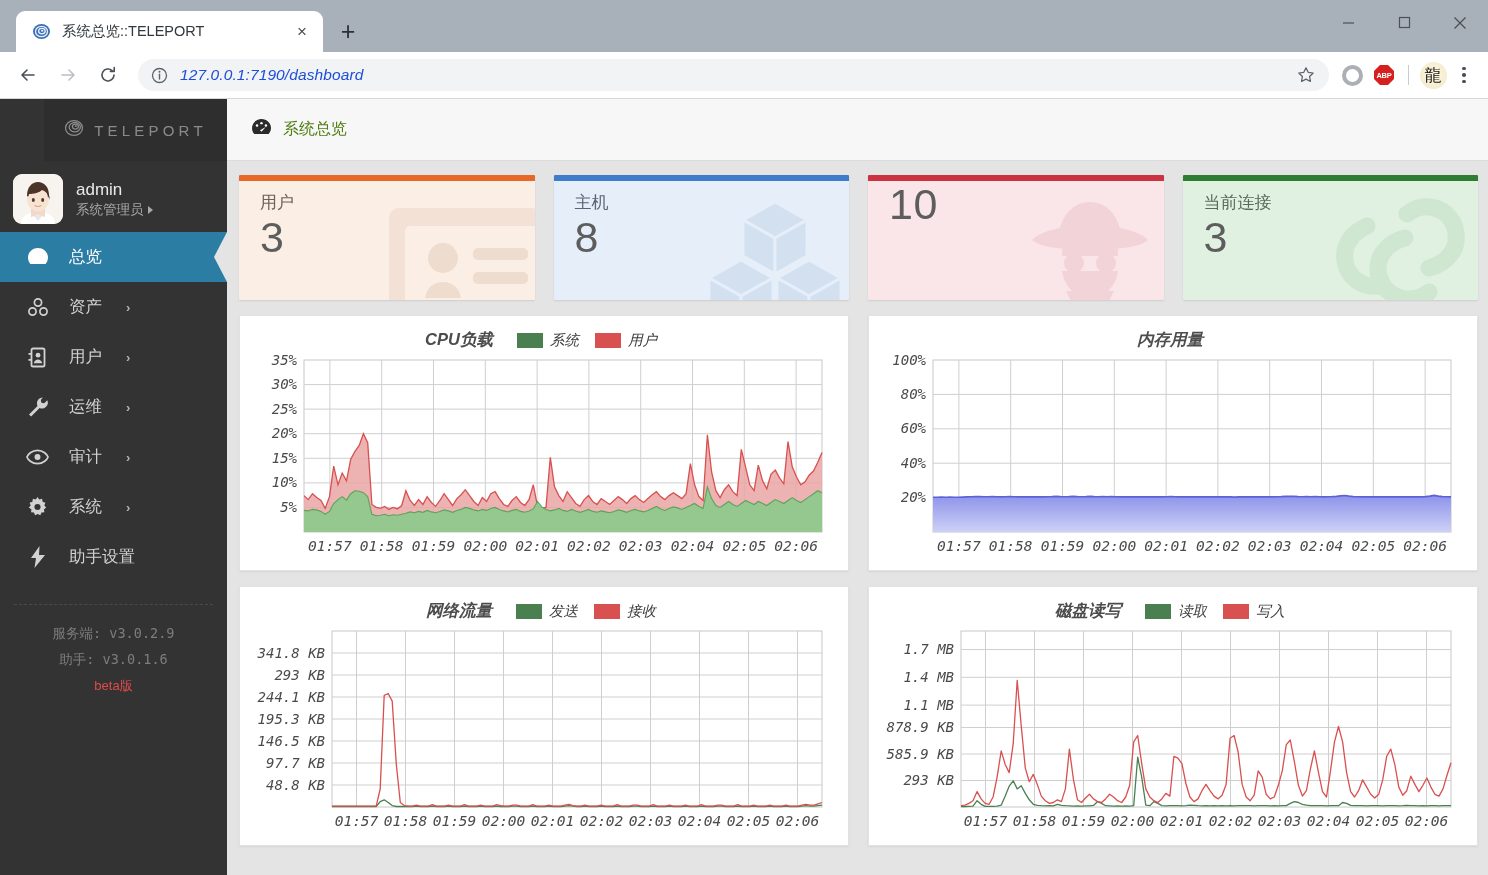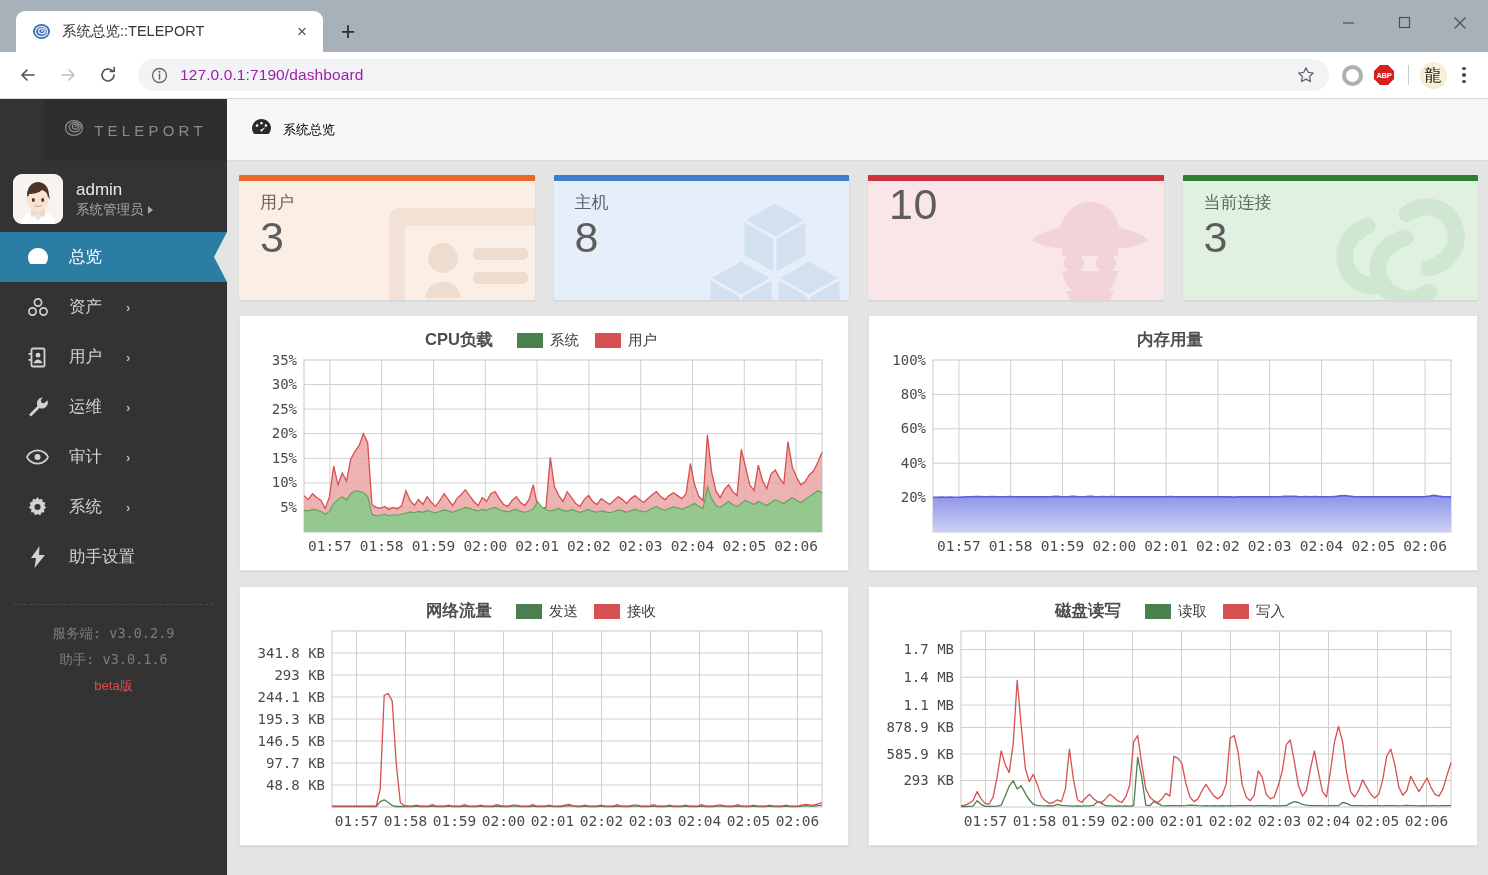--- a/index.html
+++ b/index.html
@@ -50,21 +50,21 @@
   .navbtn {
     width: 36px; height: 36px; display: flex; align-items: center;
     justify-content: center; margin-right: 4px; border-radius: 50%;
   }
   .omnibox {
     flex: 1; height: 32px; background: #f1f3f4; border-radius: 16px;
     display: flex; align-items: center; padding: 0 8px 0 13px; margin: 0 8px;
     position: relative;
   }
   .omnibox .info-icon { width: 17px; height: 17px; flex: none; margin-right: 12px; }
-  .url { font-size: 15.5px; color: #a21caf; letter-spacing: .1px; white-space: nowrap; flex: 1; }
+  .url { font-size: 15.5px; color: #1d4ed8; letter-spacing: .1px; white-space: nowrap; flex: 1; font-style: italic; }
   .star-btn {
     width: 30px; height: 30px; border-radius: 50%; display: flex;
     align-items: center; justify-content: center; flex: none;
   }
   .ext-icons { display: flex; align-items: center; gap: 2px; }
   .ext {
     width: 30px; height: 30px; display: flex; align-items: center;
     justify-content: center; flex: none;
   }
   .ext-sep { width: 1px; height: 20px; background: #c9cdd1; margin: 0 7px; }
@@ -152,39 +152,39 @@
   }
   .sb-beta { color: #e04b4b; font-size: 13px; font-family: "Liberation Sans", sans-serif; }
   .sb-fill { flex: 1; background: #333333; }
 
   
   .content { flex: 1; display: flex; flex-direction: column; overflow: hidden; }
   .pagehead {
     height: 62px; background: #f7f7f7; border-bottom: 1px solid #dcdcdc;
     display: flex; align-items: center; padding-left: 24px; gap: 11px; flex: none;
   }
-  .pagehead-title { font-size: 13px; color: #000000; }
+  .pagehead-title { font-size: 16px; color: #4d7c0f; }
   .scrollarea { flex: 1; padding: 14px 10px 0 12px; overflow: hidden; }
 
   
   .cards { display: flex; gap: 19px; margin-bottom: 15px; }
   .card {
     flex: 1; height: 125px; position: relative; overflow: hidden;
     border-radius: 1px; box-shadow: 0 1px 2px rgba(0,0,0,.10);
   }
   .card-bar { height: 6px; width: 100%; }
   .card-label { position: relative; z-index: 2; font-size: 17px; padding: 10px 0 0 21px; }
   .card-value {
     position: relative; z-index: 2; font-size: 43px; font-weight: 300;
     color: #5d5d5d; padding-left: 21px; line-height: 1.1; letter-spacing: .5px;
   }
   .card-wm { position: absolute; right: -6px; bottom: -12px; z-index: 1; opacity: 1; }
 
   
-  .chart-row { display: flex; gap: 19px; margin-bottom: 15px; }
+  .chart-row { display: flex; gap: 19px; margin-bottom: 15px; font-style: italic; }
   .panel {
     flex: 1; background: #fff; border: 1px solid #e2e2e2;
     box-shadow: 0 1px 2px rgba(0,0,0,.07); padding: 10px 12px 8px 6px;
     position: relative;
   }
   .panel-head {
     display: flex; align-items: center; justify-content: center;
     gap: 24px; height: 28px; position: relative;
   }
   .panel-title { font-size: 16.5px; font-weight: bold; color: #4d4d4d; }

